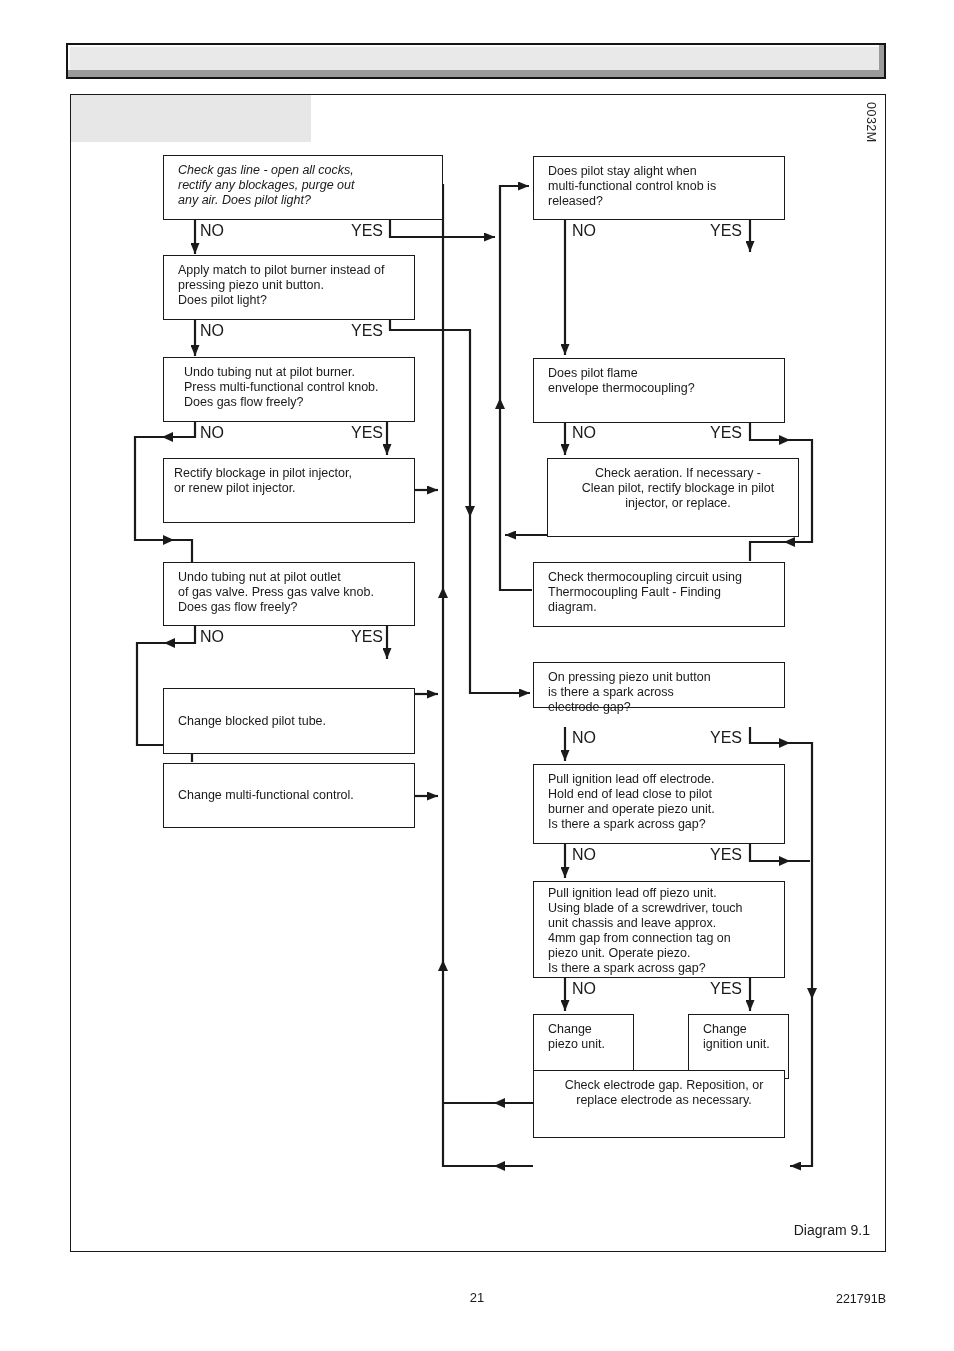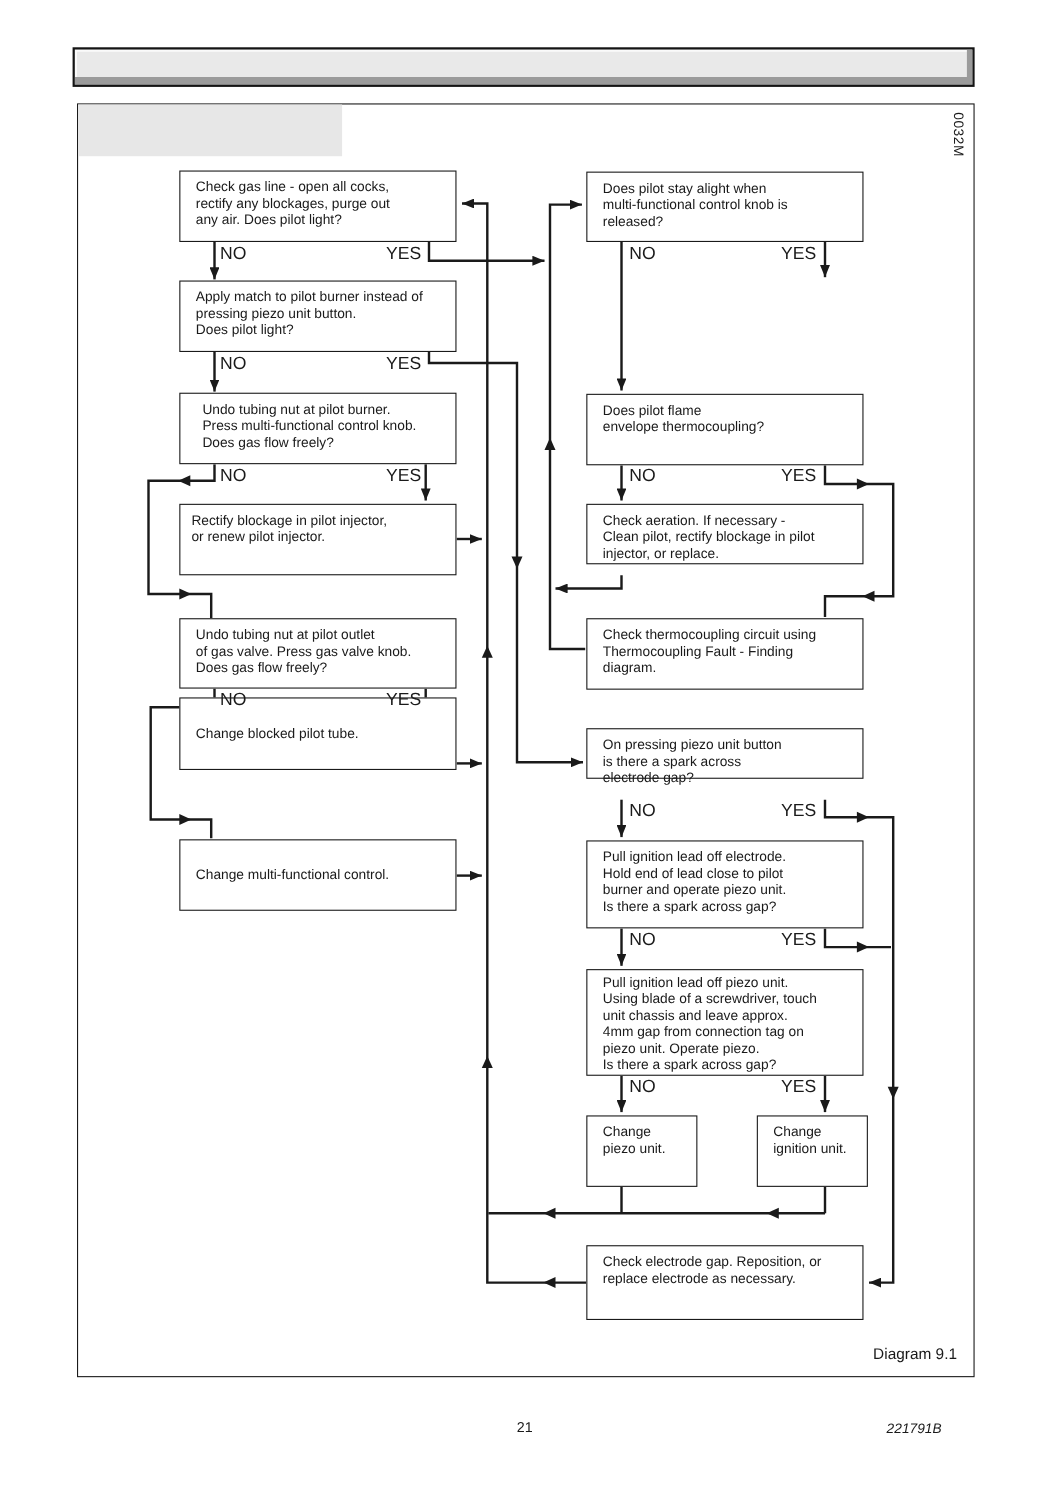--- a/index.html
+++ b/index.html
@@ -15,21 +15,21 @@
         font-size:12.5px;letter-spacing:.5px;transform:rotate(90deg);white-space:nowrap;}
   svg.connectors{position:absolute;left:0;top:0;width:954px;height:1351px;}
   .fbox{position:absolute;border:1.6px solid #1a1a1a;background:#fff;box-sizing:border-box;
         font-size:12.5px;line-height:15px;padding:7px 4px 0 14px;white-space:pre-line;}
   .vcenter{display:flex;align-items:center;padding-top:0;}
   .hcenter{justify-content:center;text-align:center;padding-left:4px;}
   .tight{padding-top:4px;}
   .lbl{position:absolute;font-size:16px;line-height:16px;white-space:nowrap;}
   .diagram-label{position:absolute;left:720px;top:1222px;width:150px;text-align:right;font-size:14px;}
   .page-number{position:absolute;left:0;top:1290px;width:954px;text-align:center;font-size:13px;}
-  .doc-code{position:absolute;left:806px;top:1292px;width:80px;text-align:left;font-size:12.5px;font-style:italic;}
+  .doc-code{position:absolute;left:806px;top:1292px;width:80px;text-align:right;font-size:12.5px;}
 </style>
 </head>
 <body>
 
 <div class="page">
 
   <div class="header-bar"></div>
   <div class="frame"></div>
   <div class="gray-box"></div>
   <div class="side-code">0032M</div>
@@ -82,43 +82,43 @@
       <path d="M697,1103 l11,-5 v10 z"></path>
       <path d="M494,1166 l11,-5 v10 z"></path>
       <path d="M790,440 l-11,-5 v10 z"></path>
       <path d="M784,542 l11,-5 v10 z"></path>
       <path d="M790,743 l-11,-5 v10 z"></path>
       <path d="M790,861 l-11,-5 v10 z"></path>
       <path d="M812,999 l-5,-11 h10 z"></path>
     </g>
   </svg>
 
-  <div class="fbox" style="left:163px;top:155px;width:252px;height:65px;">Check gas line - open all cocks,
+  <div class="fbox" style="left:163px;top:155px;width:280px;height:65px;font-style:italic;">Check gas line - open all cocks,
 rectify any blockages, purge out
 any air. Does pilot light?</div>
   <div class="fbox" style="left:163px;top:255px;width:252px;height:65px;">Apply match to pilot burner instead of
 pressing piezo unit button.
 Does pilot light?</div>
   <div class="fbox" style="left:163px;top:357px;width:252px;height:65px;padding-left:20px;">Undo tubing nut at pilot burner.
 Press multi-functional control knob.
 Does gas flow freely?</div>
   <div class="fbox" style="left:163px;top:458px;width:252px;height:65px;padding-left:10px;">Rectify blockage in pilot injector,
 or renew pilot injector.</div>
   <div class="fbox" style="left:163px;top:562px;width:252px;height:64px;">Undo tubing nut at pilot outlet
 of gas valve. Press gas valve knob.
 Does gas flow freely?</div>
-  <div class="fbox vcenter" style="left:163px;top:634px;width:252px;height:66px;">Change blocked pilot tube.</div>
+  <div class="fbox vcenter" style="left:163px;top:688px;width:252px;height:66px;">Change blocked pilot tube.</div>
   <div class="fbox vcenter" style="left:163px;top:763px;width:252px;height:65px;">Change multi-functional control.</div>
 
   <div class="fbox" style="left:533px;top:156px;width:252px;height:64px;">Does pilot stay alight when
 multi-functional control knob is
 released?</div>
   <div class="fbox" style="left:533px;top:358px;width:252px;height:65px;">Does pilot flame
 envelope thermocoupling?</div>
-  <div class="fbox" style="left:533px;top:458px;width:252px;height:55px;">Check aeration. If necessary -
+  <div class="fbox" style="left:547px;top:458px;width:252px;height:79px;text-align:center;">Check aeration. If necessary -
 Clean pilot, rectify blockage in pilot
 injector, or replace.</div>
   <div class="fbox" style="left:533px;top:562px;width:252px;height:65px;">Check thermocoupling circuit using
 Thermocoupling Fault - Finding
 diagram.</div>
   <div class="fbox" style="left:533px;top:662px;width:252px;height:46px;">On pressing piezo unit button
 is there a spark across
 electrode gap?</div>
   <div class="fbox" style="left:533px;top:764px;width:252px;height:80px;">Pull ignition lead off electrode.
 Hold end of lead close to pilot
@@ -127,21 +127,21 @@
   <div class="fbox tight" style="left:533px;top:881px;width:252px;height:97px;">Pull ignition lead off piezo unit.
 Using blade of a screwdriver, touch
 unit chassis and leave approx.
 4mm gap from connection tag on
 piezo unit. Operate piezo.
 Is there a spark across gap?</div>
   <div class="fbox" style="left:533px;top:1014px;width:101px;height:65px;">Change
 piezo unit.</div>
   <div class="fbox" style="left:688px;top:1014px;width:101px;height:65px;">Change
 ignition unit.</div>
-  <div class="fbox" style="left:533px;top:1132px;width:252px;height:68px;">Check electrode gap. Reposition, or
+  <div class="fbox" style="left:533px;top:1070px;width:252px;height:68px;text-align:center;">Check electrode gap. Reposition, or
 replace electrode as necessary.</div>
 
   <div class="lbl" style="left:200px;top:223px;">NO</div>
   <div class="lbl" style="left:351px;top:223px;">YES</div>
   <div class="lbl" style="left:200px;top:323px;">NO</div>
   <div class="lbl" style="left:351px;top:323px;">YES</div>
   <div class="lbl" style="left:200px;top:425px;">NO</div>
   <div class="lbl" style="left:351px;top:425px;">YES</div>
   <div class="lbl" style="left:200px;top:629px;">NO</div>
   <div class="lbl" style="left:351px;top:629px;">YES</div>

